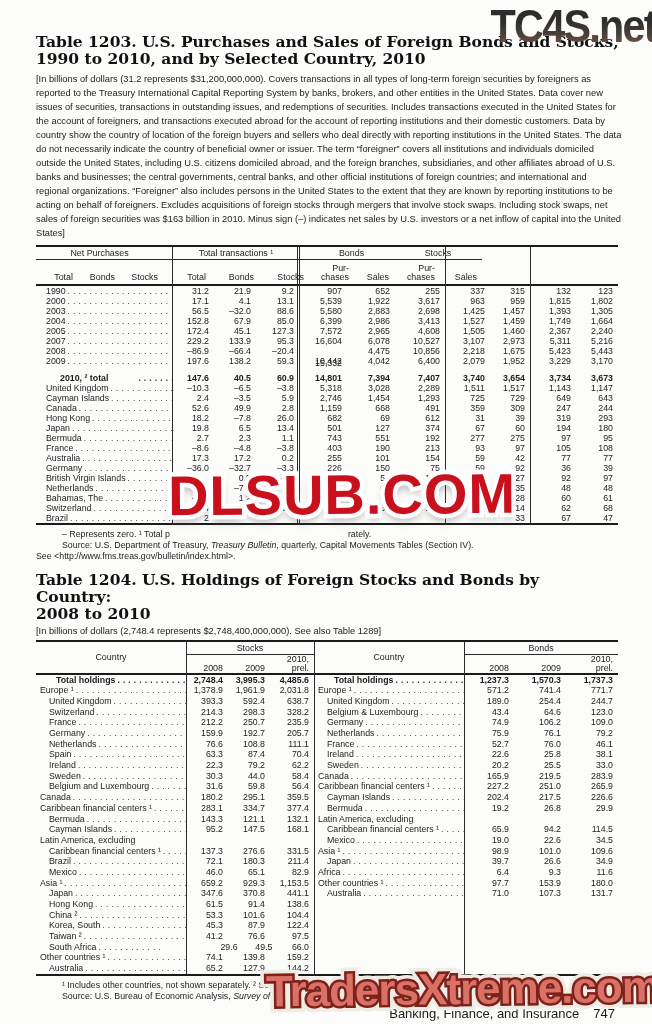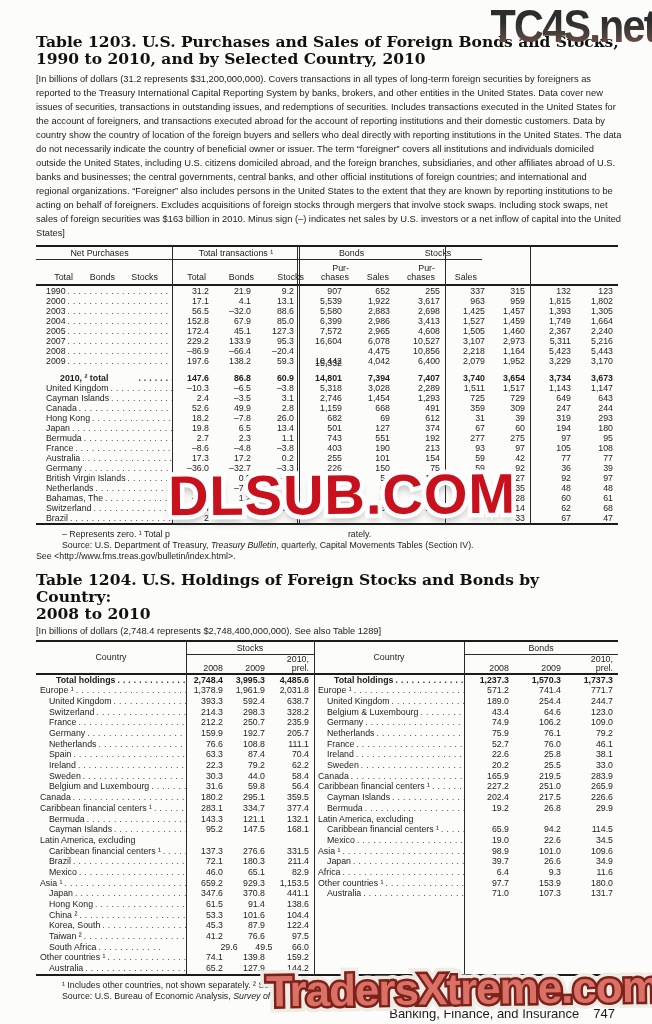--- a/index.html
+++ b/index.html
@@ -229,21 +229,21 @@
               <div class="lab-t">2008</div>
               <div class="dots"></div>
             </div>
             <div class="cell num" style="width: 42px;">–86.9</div>
             <div class="cell num" style="width: 42px;">–66.4</div>
             <div class="cell num" style="width: 43px;">–20.4</div>
             <div class="cell num" style="width: 48px; margin-top: 12px;">15,332</div>
             <div class="cell num" style="width: 48px;">4,475</div>
             <div class="cell num" style="width: 50px;">10,856</div>
             <div class="cell num" style="width: 45px;">2,218</div>
-            <div class="cell num" style="width: 40px;">1,164</div>
+            <div class="cell num" style="width: 40px;">1,675</div>
             <div class="cell num" style="width: 46px;">5,423</div>
             <div class="cell num" style="width: 42px;">5,443</div>
           </div>
           <div class="trow">
             <div class="cell lab ">
               <div class="lab-t">2009</div>
               <div class="dots"></div>
             </div>
             <div class="cell num" style="width: 42px;">197.6</div>
             <div class="cell num" style="width: 42px;">138.2</div>
@@ -256,21 +256,21 @@
             <div class="cell num" style="width: 46px;">3,229</div>
             <div class="cell num" style="width: 42px;">3,170</div>
           </div>
           <div class="tgap"></div>
           <div class="trow bold">
             <div class="cell lab  ind1">
               <div class="lab-t">2010, ² total</div>
               <div class="dots"></div>
             </div>
             <div class="cell num" style="width: 42px;">147.6</div>
-            <div class="cell num" style="width: 42px;">86.8</div>
+            <div class="cell num" style="width: 42px;">40.5</div>
             <div class="cell num" style="width: 43px;">60.9</div>
             <div class="cell num" style="width: 48px;">14,801</div>
             <div class="cell num" style="width: 48px;">7,394</div>
             <div class="cell num" style="width: 50px;">7,407</div>
             <div class="cell num" style="width: 45px;">3,740</div>
             <div class="cell num" style="width: 40px;">3,654</div>
             <div class="cell num" style="width: 46px;">3,734</div>
             <div class="cell num" style="width: 42px;">3,673</div>
           </div>
           <div class="trow">
@@ -289,21 +289,21 @@
             <div class="cell num" style="width: 46px;">1,143</div>
             <div class="cell num" style="width: 42px;">1,147</div>
           </div>
           <div class="trow">
             <div class="cell lab ">
               <div class="lab-t">Cayman Islands</div>
               <div class="dots"></div>
             </div>
             <div class="cell num" style="width: 42px;">2.4</div>
             <div class="cell num" style="width: 42px;">–3.5</div>
-            <div class="cell num" style="width: 43px;">3.1</div>
+            <div class="cell num" style="width: 43px;">5.9</div>
             <div class="cell num" style="width: 48px;">2,746</div>
             <div class="cell num" style="width: 48px;">1,454</div>
             <div class="cell num" style="width: 50px;">1,293</div>
             <div class="cell num" style="width: 45px;">725</div>
             <div class="cell num" style="width: 40px;">729</div>
             <div class="cell num" style="width: 46px;">649</div>
             <div class="cell num" style="width: 42px;">643</div>
           </div>
           <div class="trow">
             <div class="cell lab ">

